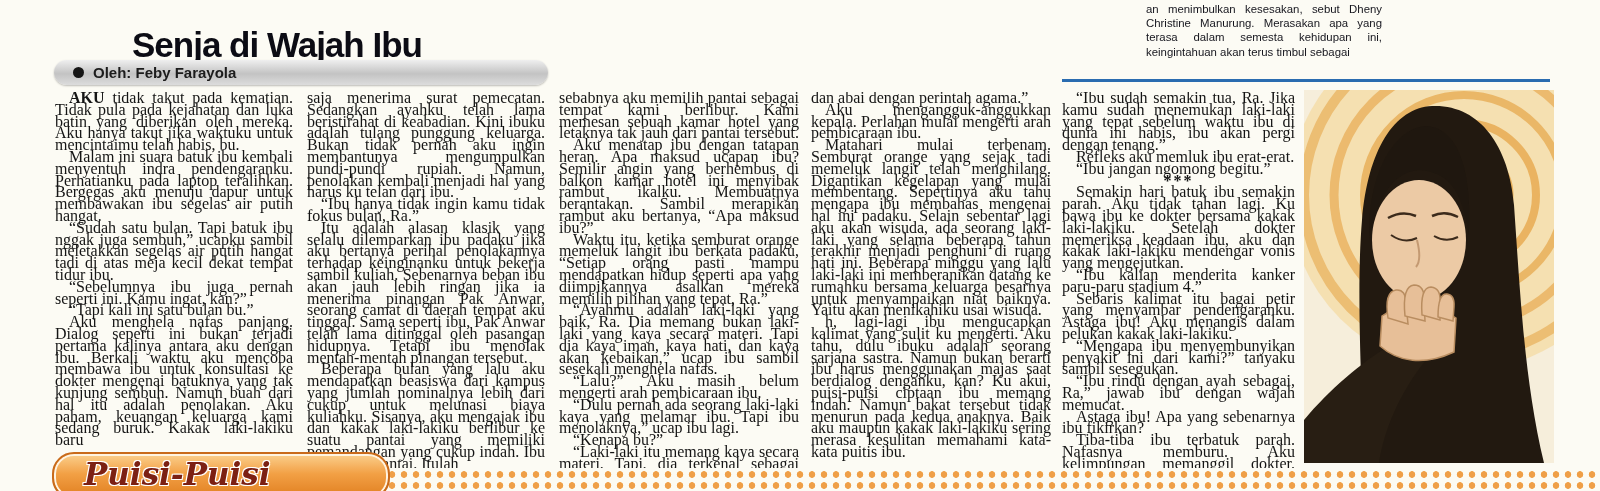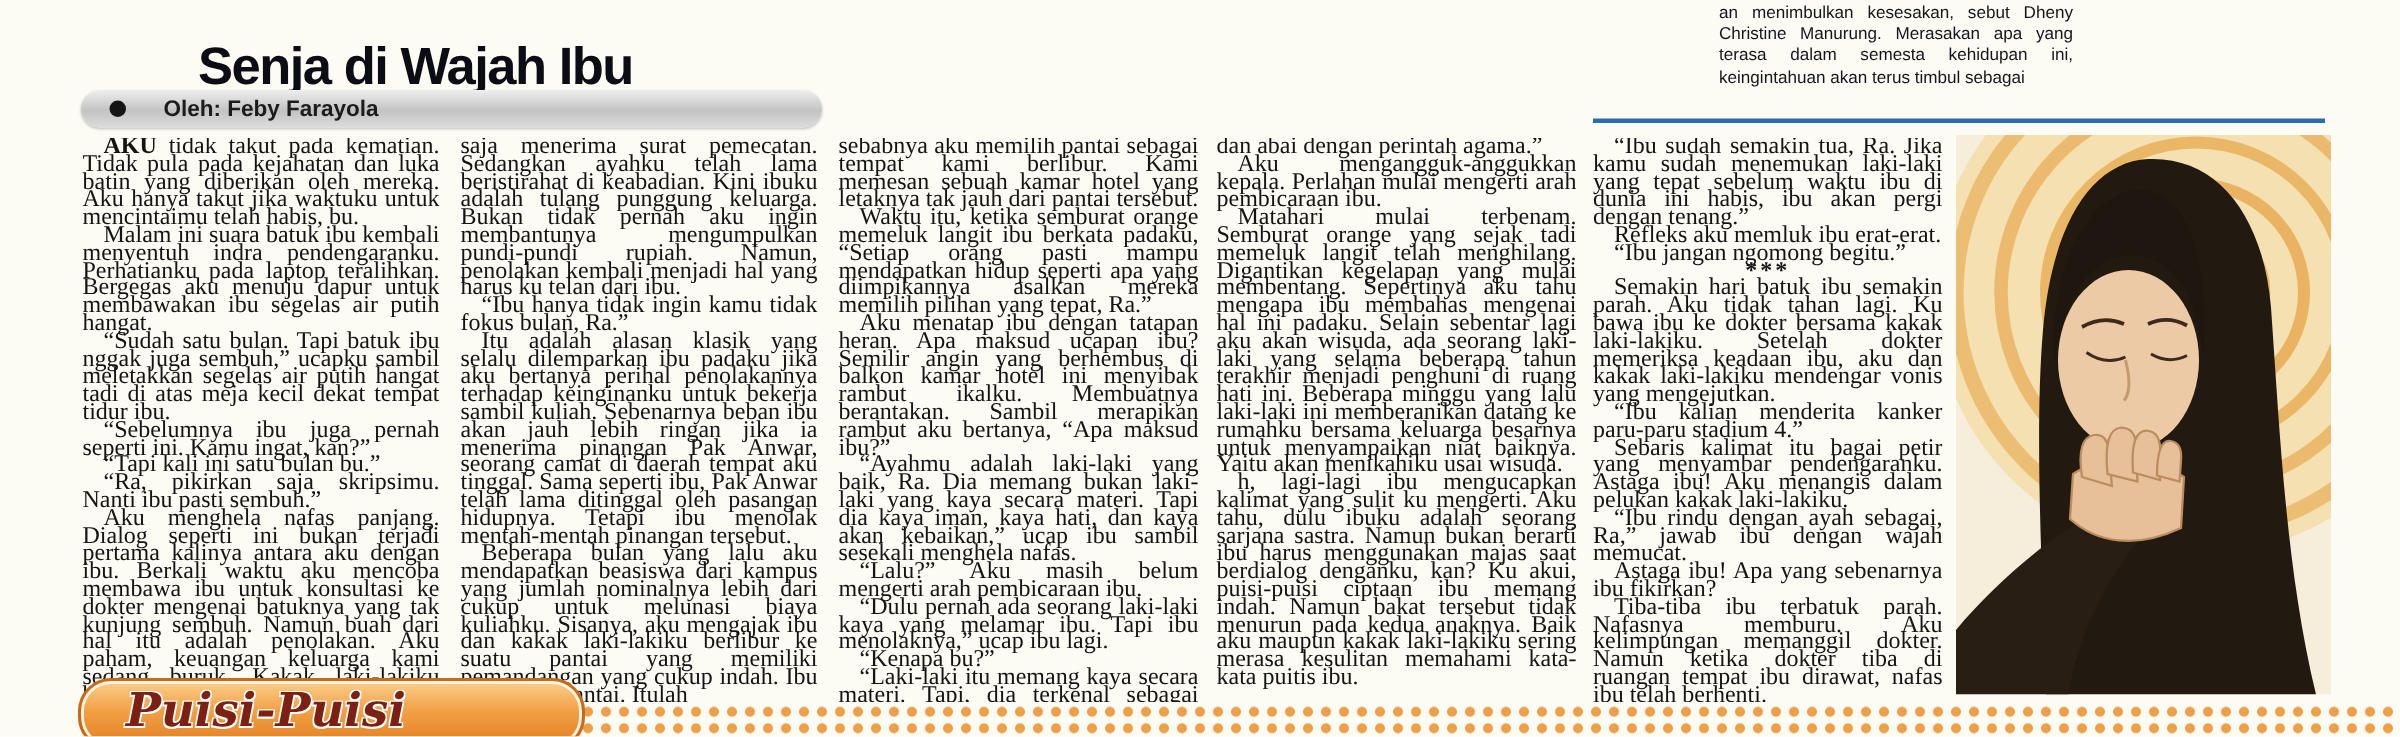--- a/index.html
+++ b/index.html
@@ -7,21 +7,21 @@
     position:relative;width:1600px;height:491px;overflow:hidden;
     background:#fcfbf4;font-family:"Liberation Serif",serif;color:#141414;
   }
   .headline{
     position:absolute;left:132px;top:2px;
     font-family:"Liberation Sans",sans-serif;font-weight:bold;
     font-size:35px;letter-spacing:-1px;color:#0c0c14;white-space:nowrap;
   }
   .byline-bar{
     position:absolute;left:54px;top:60px;width:494px;height:25px;box-sizing:border-box;
-    border-radius:13px;padding-left:19px;display:flex;align-items:center;gap:25px;
+    border-radius:13px;padding-left:19px;display:flex;align-items:center;gap:9px;
     background:linear-gradient(180deg,#efefef 0%,#c3c3c3 55%,#dcdcdc 100%);
     box-shadow:0 1px 2px rgba(0,0,0,.25);
   }
   .byline-dot{width:11px;height:11px;border-radius:50%;background:#151515;flex:0 0 auto;}
   .byline-text{font-family:"Liberation Sans",sans-serif;font-weight:bold;font-size:15px;color:#1c1c1c;}
   .col{
     position:absolute;top:92px;height:376px;overflow:hidden;
     font-size:16px;line-height:11.8px;text-align:justify;
   }
   #col1{left:55px;width:238px;}
@@ -74,53 +74,53 @@
   <p class="top-frag" id="fragA">an menimbulkan kesesakan, sebut Dheny Christine Manurung. Merasakan apa yang terasa dalam semesta kehidupan ini, keingintahuan akan terus timbul sebagai</p>
 
   <div class="blue-rule"></div>
 
   <div class="col" id="col1">
       <p class="para"><strong>AKU</strong> tidak takut pada kematian. Tidak pula pada kejahatan dan luka batin yang diberikan oleh mereka. Aku hanya takut jika waktuku untuk mencintaimu telah habis, bu.</p>
       <p class="para">Malam ini suara batuk ibu kembali menyentuh indra pendengaranku. Perhatianku pada laptop teralihkan. Bergegas aku menuju dapur untuk membawakan ibu segelas air putih hangat.</p>
       <p class="para">“Sudah satu bulan. Tapi batuk ibu nggak juga sembuh,” ucapku sambil meletakkan segelas air putih hangat tadi di atas meja kecil dekat tempat tidur ibu.</p>
       <p class="para">“Sebelumnya ibu juga pernah seperti ini. Kamu ingat, kan?”</p>
       <p class="para">“Tapi kali ini satu bulan bu.”</p>
-      <p class="para">“Ra, pikirkan saja skripsimu. Nanti ibu pasti sembuh.”</p>
       <p class="para">Aku menghela nafas panjang. Dialog seperti ini bukan terjadi pertama kalinya antara aku dengan ibu. Berkali waktu aku mencoba membawa ibu untuk konsultasi ke dokter mengenai batuknya yang tak kunjung sembuh. Namun buah dari hal itu adalah penolakan. Aku paham, keuangan keluarga kami sedang buruk. Kakak laki-lakiku baru</p>
     </div>
   <div class="col" id="col2">
       <p class="para noindent">saja menerima surat pemecatan. Sedangkan ayahku telah lama beristirahat di keabadian. Kini ibuku adalah tulang punggung keluarga. Bukan tidak pernah aku ingin membantunya mengumpulkan pundi-pundi rupiah. Namun, penolakan kembali menjadi hal yang harus ku telan dari ibu.</p>
       <p class="para">“Ibu hanya tidak ingin kamu tidak fokus bulan, Ra.”</p>
       <p class="para">Itu adalah alasan klasik yang selalu dilemparkan ibu padaku jika aku bertanya perihal penolakannya terhadap keinginanku untuk bekerja sambil kuliah. Sebenarnya beban ibu akan jauh lebih ringan jika ia menerima pinangan Pak Anwar, seorang camat di daerah tempat aku tinggal. Sama seperti ibu, Pak Anwar telah lama ditinggal oleh pasangan hidupnya. Tetapi ibu menolak mentah-mentah pinangan tersebut.</p>
       <p class="para">Beberapa bulan yang lalu aku mendapatkan beasiswa dari kampus yang jumlah nominalnya lebih dari cukup untuk melunasi biaya kuliahku. Sisanya, aku mengajak ibu dan kakak laki-lakiku berlibur ke suatu pantai yang memiliki pemandangan yang cukup indah. Ibu menyukai pantai. Itulah</p>
     </div>
   <div class="col" id="col3">
       <p class="para noindent">sebabnya aku memilih pantai sebagai tempat kami berlibur. Kami memesan sebuah kamar hotel yang letaknya tak jauh dari pantai tersebut.</p>
+      <p class="para">Aku menatap ibu dengan tatapan heran. Apa maksud ucapan ibu? Semilir angin yang berhembus di balkon kamar hotel ini menyibak rambut ikalku. Membuatnya berantakan. Sambil merapikan rambut aku bertanya, “Apa maksud ibu?”</p>
       <p class="para">Waktu itu, ketika semburat orange memeluk langit ibu berkata padaku, “Setiap orang pasti mampu mendapatkan hidup seperti apa yang diimpikannya asalkan mereka memilih pilihan yang tepat, Ra.”</p>
-      <p class="para">Aku menatap ibu dengan tatapan heran. Apa maksud ucapan ibu? Semilir angin yang berhembus di balkon kamar hotel ini menyibak rambut ikalku. Membuatnya berantakan. Sambil merapikan rambut aku bertanya, “Apa maksud ibu?”</p>
       <p class="para">“Ayahmu adalah laki-laki yang baik, Ra. Dia memang bukan laki-laki yang kaya secara materi. Tapi dia kaya iman, kaya hati, dan kaya akan kebaikan,” ucap ibu sambil sesekali menghela nafas.</p>
       <p class="para">“Lalu?” Aku masih belum mengerti arah pembicaraan ibu.</p>
       <p class="para">“Dulu pernah ada seorang laki-laki kaya yang melamar ibu. Tapi ibu menolaknya,” ucap ibu lagi.</p>
       <p class="para">“Kenapa bu?”</p>
       <p class="para">“Laki-laki itu memang kaya secara materi. Tapi, dia terkenal sebagai pemabuk, penjudi,</p>
     </div>
   <div class="col" id="col4">
       <p class="para noindent">dan abai dengan perintah agama.”</p>
       <p class="para">Aku mengangguk-anggukkan kepala. Perlahan mulai mengerti arah pembicaraan ibu.</p>
       <p class="para">Matahari mulai terbenam. Semburat orange yang sejak tadi memeluk langit telah menghilang. Digantikan kegelapan yang mulai membentang. Sepertinya aku tahu mengapa ibu membahas mengenai hal ini padaku. Selain sebentar lagi aku akan wisuda, ada seorang laki-laki yang selama beberapa tahun terakhir menjadi penghuni di ruang hati ini. Beberapa minggu yang lalu laki-laki ini memberanikan datang ke rumahku bersama keluarga besarnya untuk menyampaikan niat baiknya. Yaitu akan menikahiku usai wisuda.</p>
       <p class="para">h, lagi-lagi ibu mengucapkan kalimat yang sulit ku mengerti. Aku tahu, dulu ibuku adalah seorang sarjana sastra. Namun bukan berarti ibu harus menggunakan majas saat berdialog denganku, kan? Ku akui, puisi-puisi ciptaan ibu memang indah. Namun bakat tersebut tidak menurun pada kedua anaknya. Baik aku maupun kakak laki-lakiku sering merasa kesulitan memahami kata-kata puitis ibu.</p>
     </div>
   <div class="col" id="col5">
       <p class="para">“Ibu sudah semakin tua, Ra. Jika kamu sudah menemukan laki-laki yang tepat sebelum waktu ibu di dunia ini habis, ibu akan pergi dengan tenang.”</p>
       <p class="para">Refleks aku memluk ibu erat-erat.</p>
       <p class="para">“Ibu jangan ngomong begitu.”</p>
       <p class="para center">***</p>
       <p class="para">Semakin hari batuk ibu semakin parah. Aku tidak tahan lagi. Ku bawa ibu ke dokter bersama kakak laki-lakiku. Setelah dokter memeriksa keadaan ibu, aku dan kakak laki-lakiku mendengar vonis yang mengejutkan.</p>
       <p class="para">“Ibu kalian menderita kanker paru-paru stadium 4.”</p>
       <p class="para">Sebaris kalimat itu bagai petir yang menyambar pendengaranku. Astaga ibu! Aku menangis dalam pelukan kakak laki-lakiku.</p>
+      <p class="para">“Mengapa ibu menyembunyikan penyakit ini dari kami?” tanyaku sambil sesegukan.</p>
       <p class="para">“Ibu rindu dengan ayah sebagai, Ra,” jawab ibu dengan wajah memucat.</p>
       <p class="para">Astaga ibu! Apa yang sebenarnya ibu fikirkan?</p>
       <p class="para">Tiba-tiba ibu terbatuk parah. Nafasnya memburu. Aku kelimpungan memanggil dokter. Namun ketika dokter tiba di ruangan tempat ibu dirawat, nafas ibu telah berhenti.</p>
       <p class="para center">***</p>
     </div>
 
   <div class="illus">
     <svg viewBox="0 0 250 373" width="250" height="373">
       <rect width="250" height="373" fill="#f6eedb"></rect>
       <circle cx="160" cy="105" r="175" fill="#f3cf7e" opacity="0.45"></circle>

